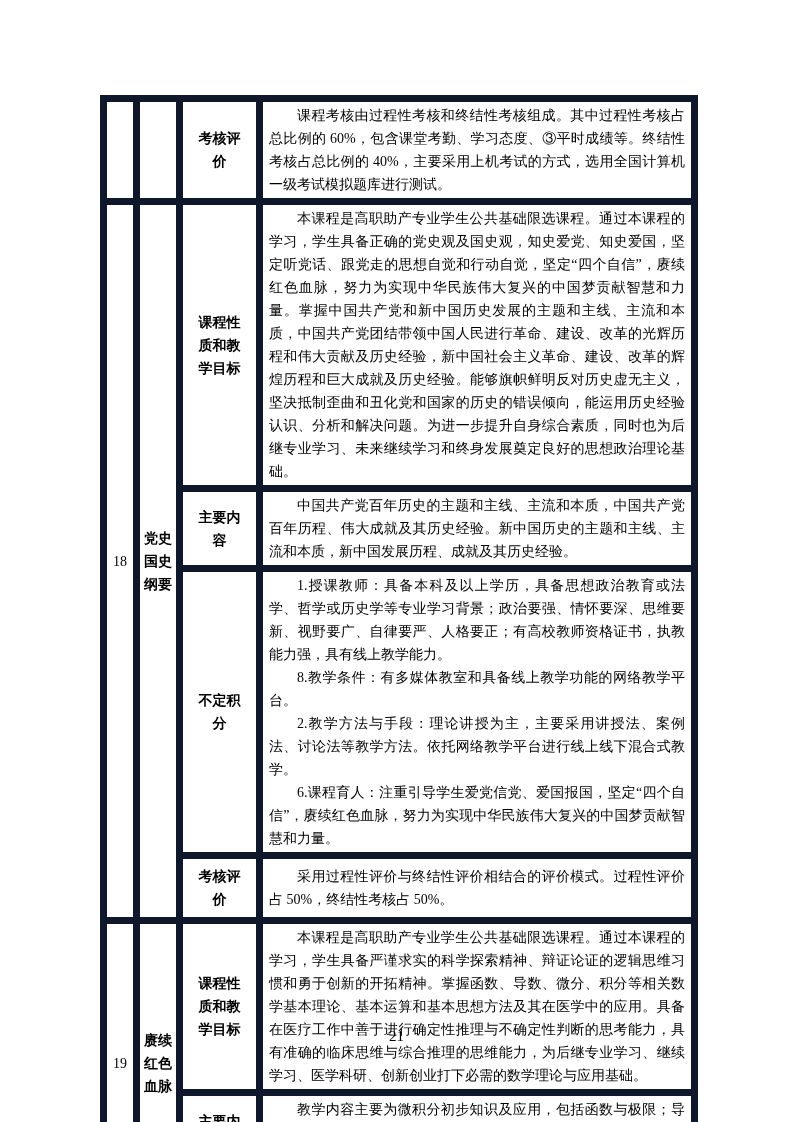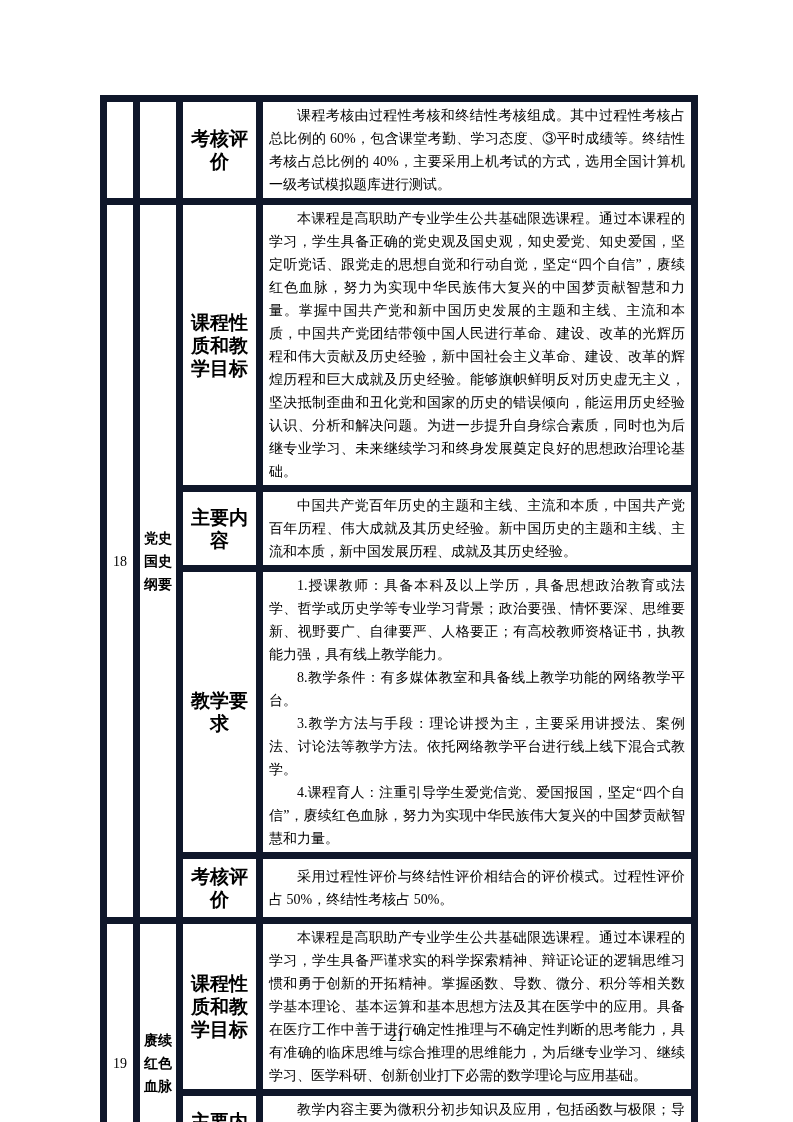--- a/index.html
+++ b/index.html
@@ -49,21 +49,21 @@
     text-align: center;
     word-break: break-all;
   }
   td.label { padding: 2px 1px; text-align: center; }
   td.label .lbl {
     display: block;
     width: 3.3em;
     margin: 4px auto;
     font-family: "Liberation Sans", "DejaVu Sans", sans-serif;
     font-weight: bold;
-    font-size: 19px;
+    font-size: 14px;
     line-height: 23px;
     text-align: center;
     word-break: break-all;
   }
   td.content {
     padding: 2px 6px;
     font-size: 14px;
     line-height: 23px;
   }
   td.content p {
@@ -138,27 +138,27 @@
       <td class="label">
         <span class="lbl">主要内容</span>
       </td>
       <td class="content">
         <p>中国共产党百年历史的主题和主线、主流和本质，中国共产党百年历程、伟大成就及其历史经验。新中国历史的主题和主线、主流和本质，新中国发展历程、成就及其历史经验。</p>
       </td>
     </tr>
 
     <tr class="t3">
       <td class="label">
-        <span class="lbl">教学要求</span>
+        <span class="lbl">不定积分</span>
       </td>
       <td class="content">
         <p>1.授课教师：具备本科及以上学历，具备思想政治教育或法学、哲学或历史学等专业学习背景；政治要强、情怀要深、思维要新、视野要广、自律要严、人格要正；有高校教师资格证书，执教能力强，具有线上教学能力。</p>
         <p>8.教学条件：有多媒体教室和具备线上教学功能的网络教学平台。</p>
-        <p>3.教学方法与手段：理论讲授为主，主要采用讲授法、案例法、讨论法等教学方法。依托网络教学平台进行线上线下混合式教学。</p>
-        <p>4.课程育人：注重引导学生爱党信党、爱国报国，坚定“四个自信”，赓续红色血脉，努力为实现中华民族伟大复兴的中国梦贡献智慧和力量。</p>
+        <p>2.教学方法与手段：理论讲授为主，主要采用讲授法、案例法、讨论法等教学方法。依托网络教学平台进行线上线下混合式教学。</p>
+        <p>6.课程育人：注重引导学生爱党信党、爱国报国，坚定“四个自信”，赓续红色血脉，努力为实现中华民族伟大复兴的中国梦贡献智慧和力量。</p>
       </td>
     </tr>
 
     <tr class="t4">
       <td class="label">
         <span class="lbl">考核评价</span>
       </td>
       <td class="content">
         <p>采用过程性评价与终结性评价相结合的评价模式。过程性评价占 50%，终结性考核占 50%。</p>
       </td>

